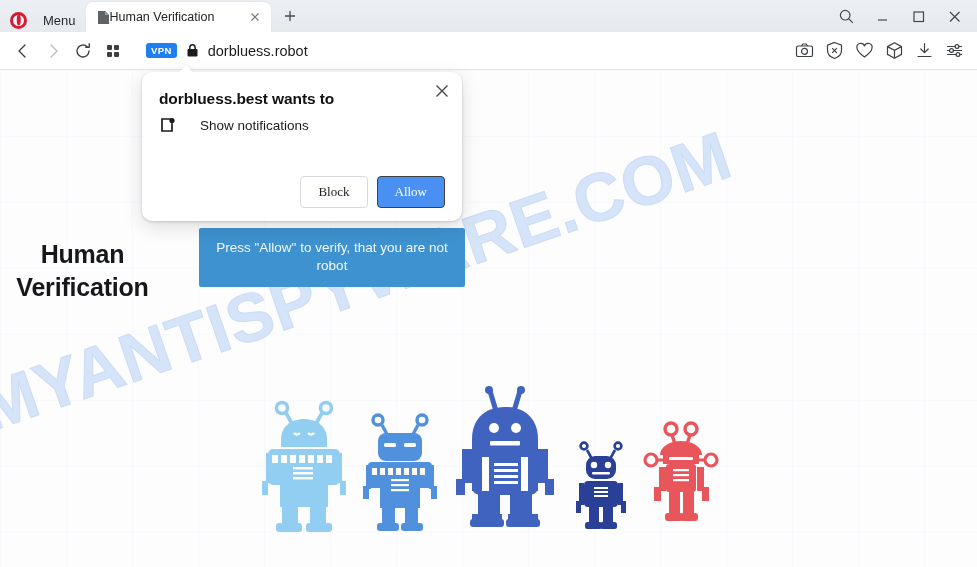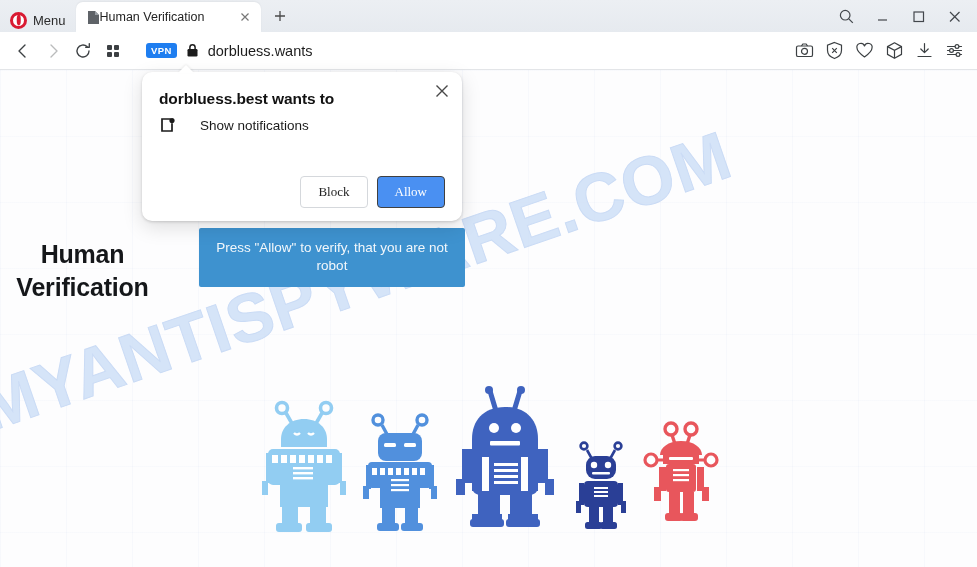--- a/index.html
+++ b/index.html
@@ -12,21 +12,21 @@
 
   #app { position: relative; width: 977px; height: 567px; background:#f1f3f6; }
 
   
   .tabstrip {
     position: absolute; top:0; left:0; width:977px; height:32px;
     background: linear-gradient(#eceff3, #e6eaef);
     display:flex; align-items:flex-end;
   }
   .menu-btn {
-    display:flex; align-items:center; gap:6px;
+    display:flex; align-items:center; gap:16px;
     height:32px; padding:8px 10px 0 10px; cursor:pointer;
   }
   .opera-logo {
     width:17px; height:17px; border-radius:50%;
     border:3.5px solid #d91a32; background:#fff;
     position:relative;
   }
   .opera-logo::after{
     content:""; position:absolute; left:50%; top:50%;
     transform:translate(-50%,-50%);
@@ -253,21 +253,21 @@
     </div>
 
     <div class="url-zone">
       <span class="vpn-badge">VPN</span>
       <span class="lock-icon">
         <svg width="13" height="15" viewBox="0 0 13 15">
           <rect x="1.5" y="6" width="10" height="7.5" rx="1.2" fill="#1c1c1c"></rect>
           <path d="M3.9 6V4.3a2.6 2.6 0 0 1 5.2 0V6" stroke="#1c1c1c" stroke-width="1.5" fill="none"></path>
         </svg>
       </span>
-      <span class="url-text">dorbluess.wants</span>
+      <span class="url-text">dorbluess.robot</span>
     </div>
 
     <div class="addr-actions">
       <span class="addr-icon">
         <svg width="21" height="21" viewBox="0 0 21 21">
           <rect x="2.5" y="6" width="16" height="10.5" rx="1.6" stroke="#3c4043" stroke-width="1.2" fill="none"></rect>
           <path d="M7.5 6l1.3-2h3.4l1.3 2" stroke="#3c4043" stroke-width="1.2" fill="none" stroke-linejoin="round"></path>
           <circle cx="10.5" cy="11.3" r="3" stroke="#3c4043" stroke-width="1.2" fill="none"></circle>
         </svg>
       </span>

